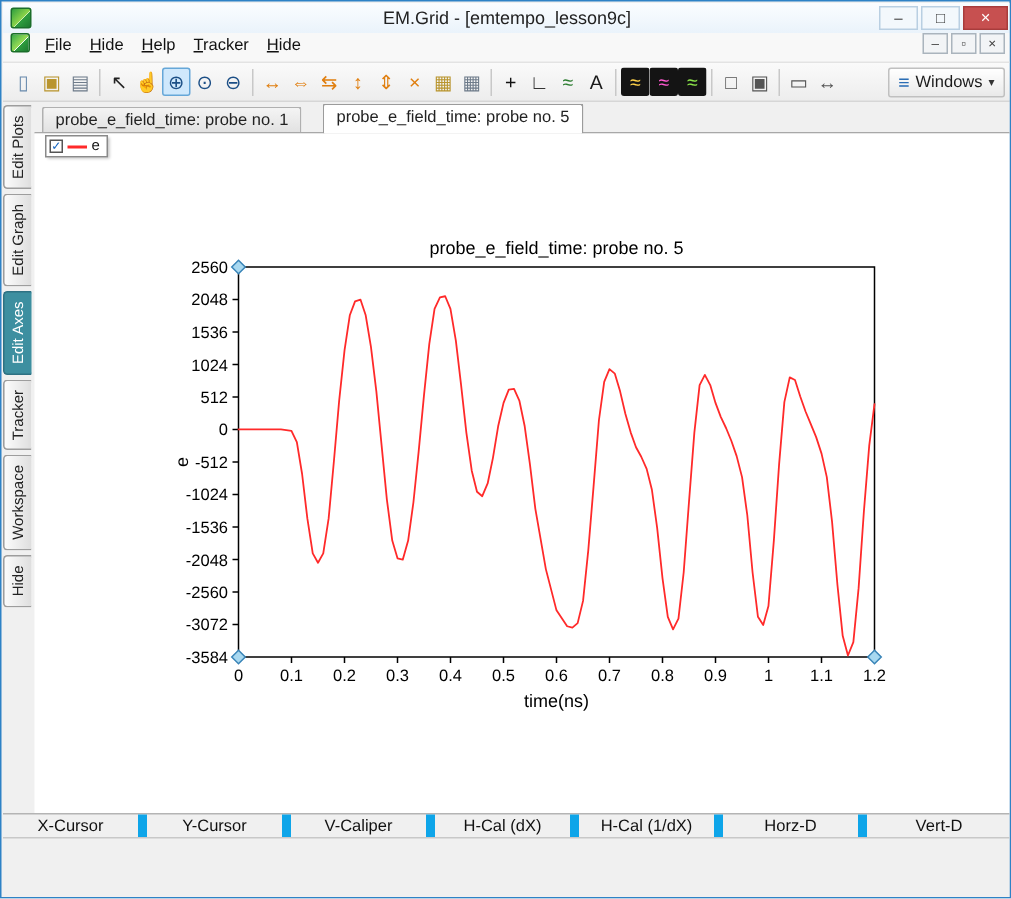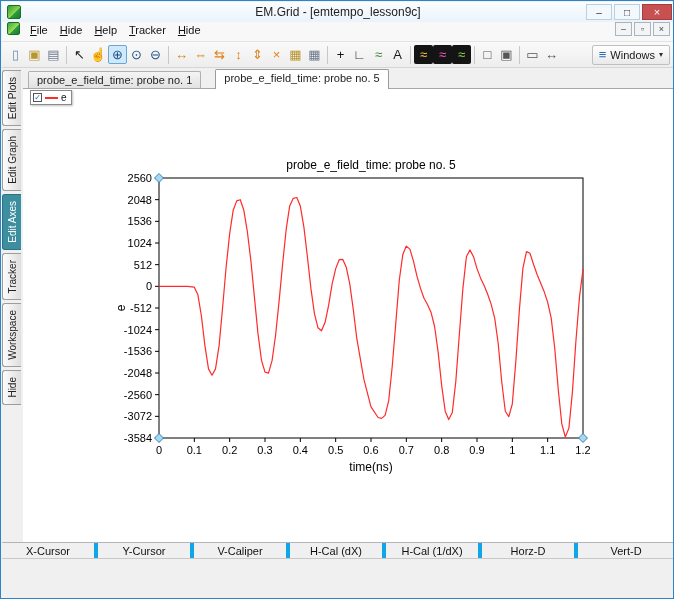--- a/index.html
+++ b/index.html
@@ -71,21 +71,21 @@
   .legend-line { width:13px; height:0; border-top:2px solid #ff2a2a; }
   .legend-label { font-size:10px; color:#111; }
   #chart-svg { position:absolute; left:78px; top:52px; }
   #chart-svg text { font-family:"Liberation Sans", sans-serif; fill:#000; }
   
   .statusbar { position:absolute; left:1px; top:541px; width:672px; height:32px;
     background:#f0f0f0; border-top:1px solid #b4b4b4; }
   .status-row { display:grid; grid-template-columns:repeat(7,1fr); height:16px; }
   .status-row.headers { border-bottom:1px solid #c8c8c8; }
   .status-cell { display:flex; align-items:center; justify-content:center; font-size:11px;
-    border-right:4px solid #0ea5e9; color:#111; white-space:nowrap; overflow:hidden; }
+    border-right:6px solid #0ea5e9; color:#111; white-space:nowrap; overflow:hidden; }
   .status-cell:last-child { border-right:none; }
   .filler { position:absolute; left:1px; top:573px; width:672px; height:25px; background:#f0f0f0; }
 </style>
 </head>
 <body>
 
 <div class="window">
 
   <div class="titlebar">
     <div class="app-icon"></div>

